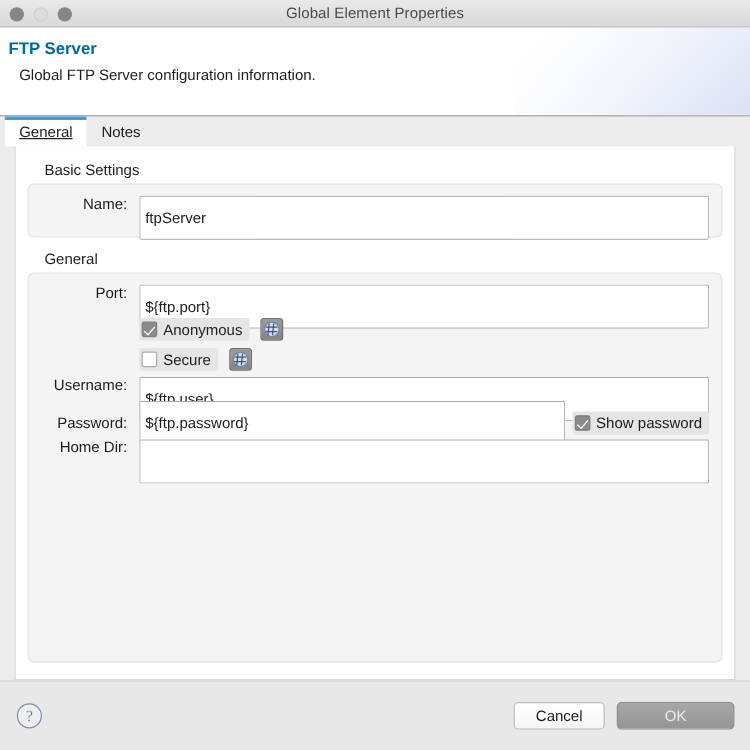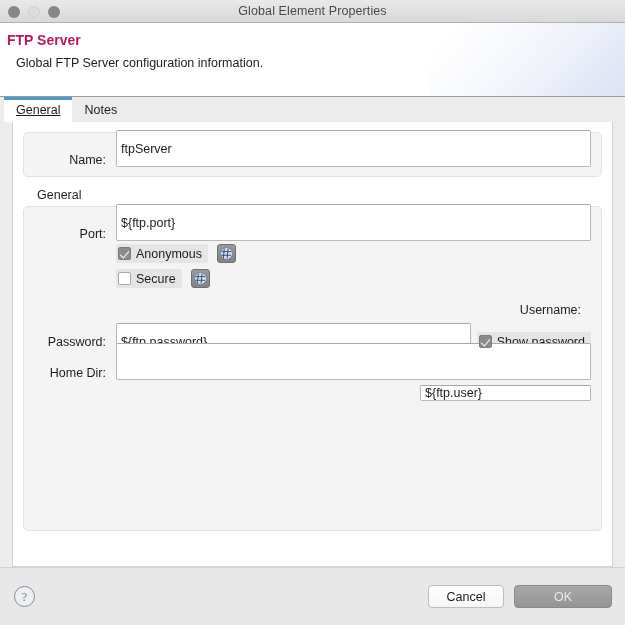--- a/index.html
+++ b/index.html
@@ -75,21 +75,21 @@
     right: -100px; top: -20px;
     width: 230px; height: 200px;
     border-radius: 50%;
     background: linear-gradient(140deg, rgba(225,231,248,0.0) 25%, rgba(206,216,241,0.85) 85%);
     pointer-events: none;
   }
   #header-title {
     position: relative;
     font-size: 14px;
     font-weight: bold;
-    color: #be185d;
+    color: #0369a1;
     margin: 0 0 8px 0;
   }
   #header-desc {
     position: relative;
     font-size: 12.5px;
     color: #1d1d1d;
     margin-left: 9px;
   }
 
   
@@ -146,21 +146,21 @@
     border: 1px solid #e2e2e2;
     border-radius: 5px;
     padding: 9px 10px 9px 10px;
   }
   #group-general.groupbox {
     min-height: 325px;
   }
 
   .row {
     display: flex;
-    align-items: flex-end;
+    align-items: flex-start;
     height: 25px;
     margin-bottom: 0px;
   }
   .row + .row { margin-top: 1px; }
   .row-label {
     width: 82px;
     text-align: right;
     padding-right: 10px;
     font-size: 12.5px;
     color: #1d1d1d;
@@ -317,20 +317,21 @@
     <div class="tab selected">
       <span class="tab-label">General</span>
     </div>
     <div class="tab">
       <span class="tab-label">Notes</span>
     </div>
   </div>
 
   <div id="content">
 
+    <div class="group-title">Basic Settings</div>
     <div class="groupbox">
       <div class="row">
         <div class="row-label">Name:</div>
         <input class="textfield" type="text" value="ftpServer" style="">
       </div>
     </div>
 
     <div class="group-title" style="margin-top:11px;">General</div>
     <div class="groupbox" id="group-general">
 
@@ -358,21 +359,21 @@
           <span class="check-label">Secure</span>
         </span>
         <span class="expr-btn">
           <svg width="13" height="13" viewBox="0 0 13 13" aria-hidden="true">
             <rect x="0.5" y="0.5" width="12" height="12" rx="6" fill="#d4dced" stroke="#6e86ab" stroke-width="1"></rect>
             <path d="M4.3 1.6 L3.3 11.4 M8.1 1.6 L7.1 11.4 M1.5 4.6 L11.2 4.6 M1.2 8.3 L10.9 8.3" stroke="#3c5678" stroke-width="1" fill="none"></path>
           </svg>
         </span>
       </div>
 
-      <div class="row" style="margin-top:12px;flex-direction:column;">
+      <div class="row" style="margin-top:2px;">
         <div class="row-label">Username:</div>
         <input class="textfield" type="text" value="${ftp.user}" style="">
       </div>
 
       <div class="row pw-row">
         <div class="row-label">Password:</div>
         <input class="textfield" type="text" value="${ftp.password}" style="">
         <span class="check-wrap" id="showpw-wrap">
           <span class="cbox on"></span>
           <span class="check-label">Show password</span>

